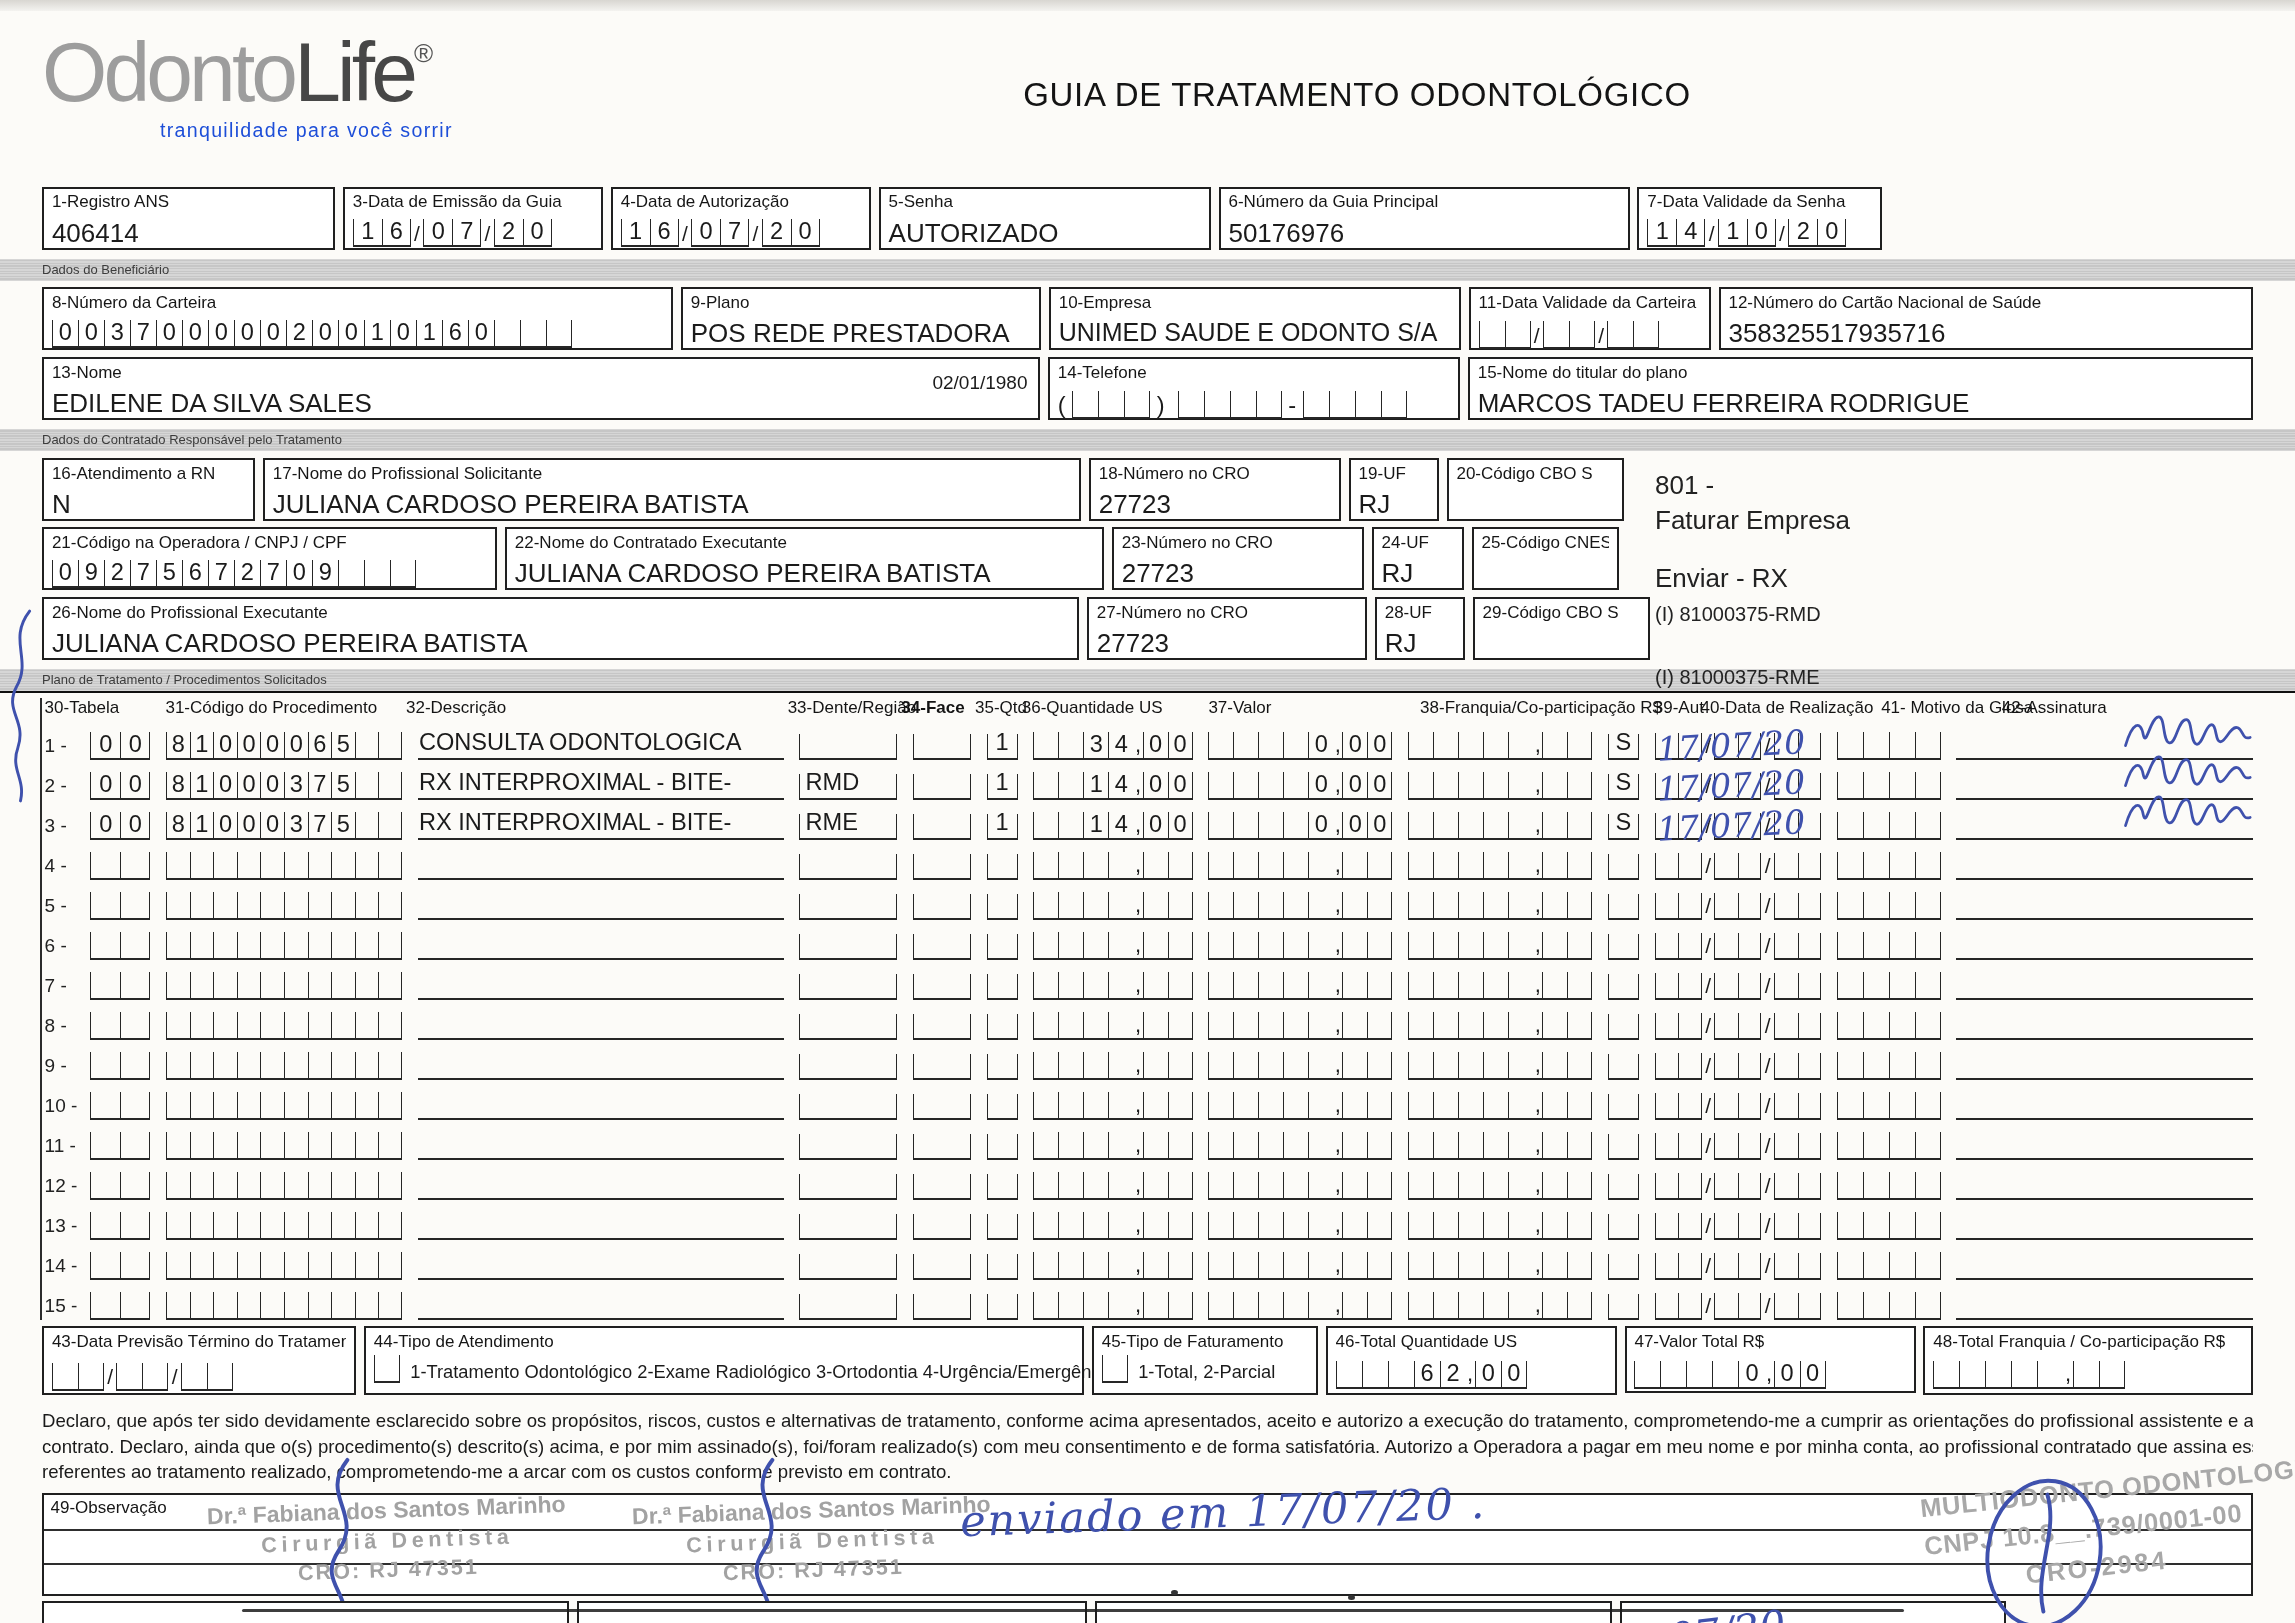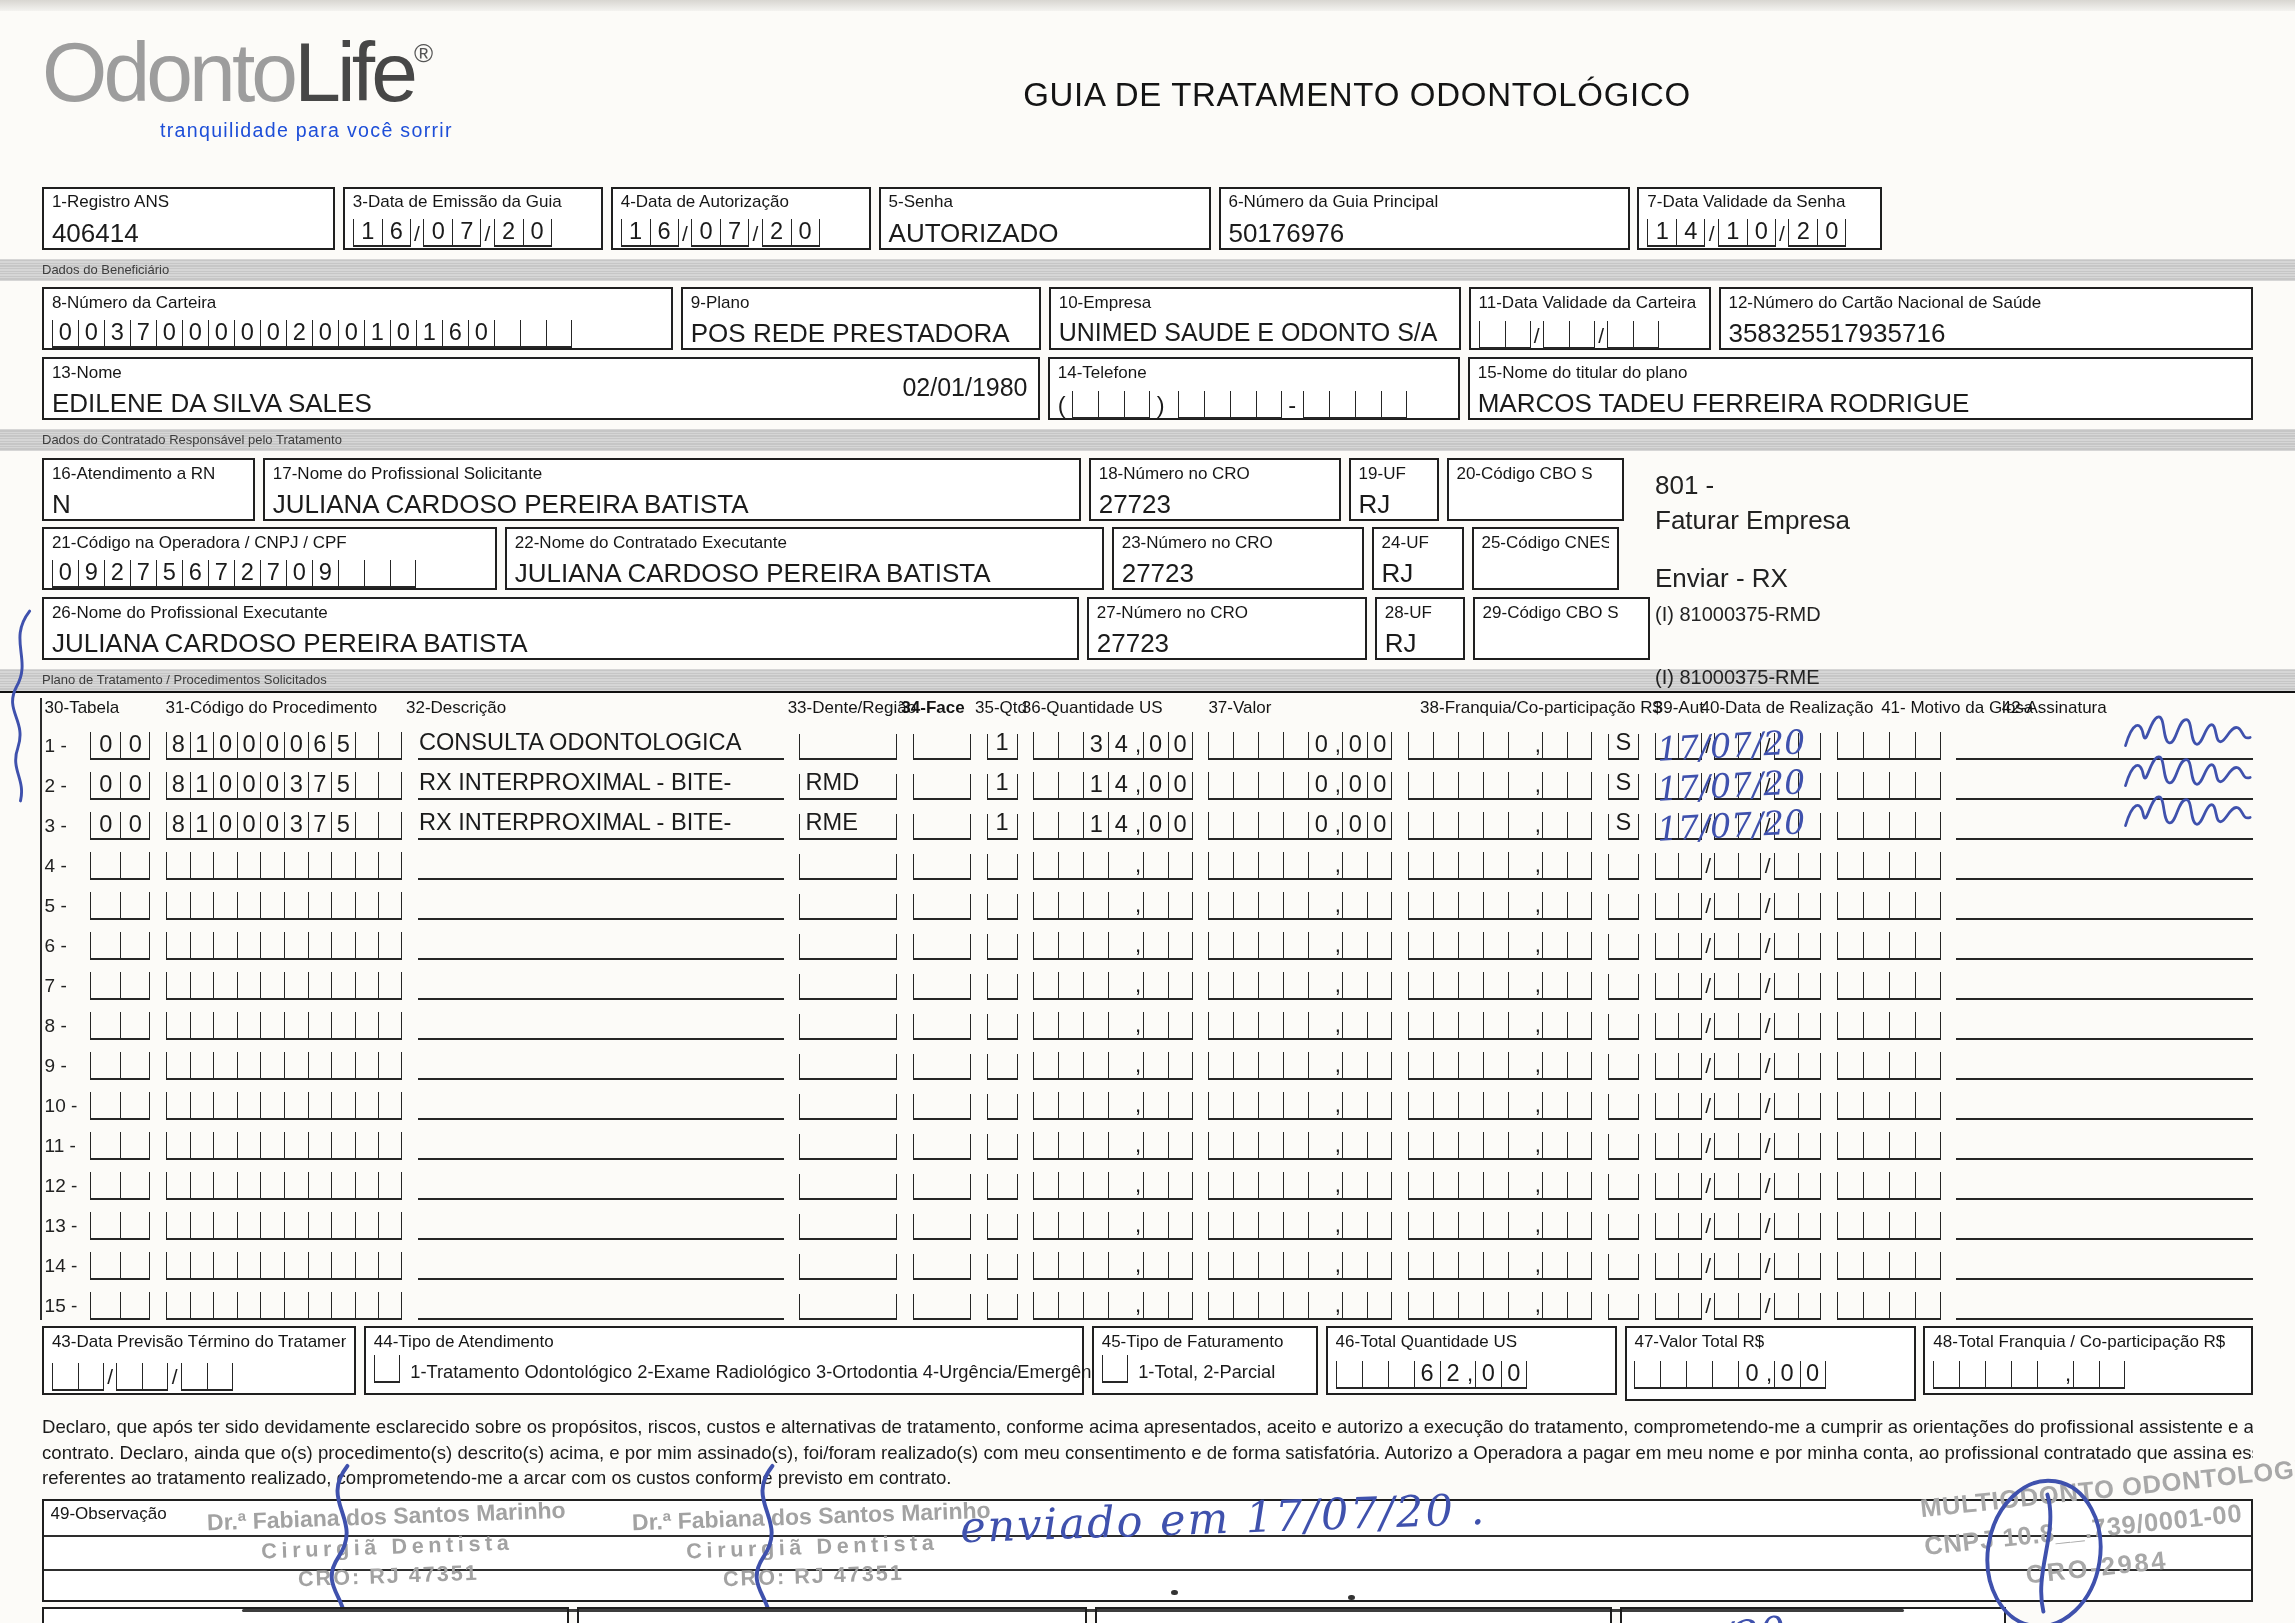--- a/index.html
+++ b/index.html
@@ -22,21 +22,21 @@
   .barcode{position:absolute;right:6.5px;top:0;width:301px;height:105px;
     background:repeating-linear-gradient(90deg,#161616 0 3.9px,#fff 3.9px 6.5px,#161616 6.5px 8.5px,#fff 8.5px 15px,#161616 15px 21.6px,#fff 21.6px 24px,#161616 24px 26px,#fff 26px 33px,#161616 33px 35px,#fff 35px 41px);}
   .bc-num{position:absolute;right:79px;top:110px;font-size:30px;letter-spacing:2px;color:#222;}
   .bc-inter{position:absolute;right:62px;top:143px;font-size:26px;letter-spacing:2.6px;color:#333;}
   
   .frow{display:flex;gap:7.9px;margin:6.5px 42px 0;}
   .fbox{border:2px solid #1f1f1f;background:#fff;position:relative;padding:3.9px 7.9px 5.2px;box-sizing:border-box;height:63px;}
   .flabel{display:block;font-size:17px;color:#161616;white-space:nowrap;overflow:hidden;}
   .fvalue{display:block;font-size:26px;margin-top:5.2px;white-space:nowrap;}
   .fvalue.sm{font-size:25px;}
-  .bdate{position:absolute;right:10.5px;bottom:16px;font-size:25px;}
+  .bdate{position:absolute;right:10.5px;bottom:24px;font-size:19px;}
   
   .secbar{margin:9.2px 0 0;padding:3.3px 42px 3.9px;font-size:13px;color:#3c3c3c;
      background:repeating-linear-gradient(0deg,#d6d6d6 0 1.3px,#c6c6c6 1.3px 2.6px);}
   .secbar.heavy{border-bottom:2.6px solid #101010;}
   
   .comb,.comb-date{display:inline-flex;align-items:flex-end;}
   .comb{border-bottom:2.6px solid #262626;}
   .ccell{width:26px;height:26px;border-left:1.3px solid #262626;display:inline-flex;align-items:flex-end;
          justify-content:center;font-size:23.6px;line-height:1;padding-bottom:1.3px;box-sizing:border-box;}
   .comb .ccell:last-child,.dgroup .ccell:last-child{border-right:1.3px solid #262626;}
@@ -1610,21 +1610,21 @@
       <span class="comb" style="margin-top:9.2px">
           <span class="ccell"></span>
           <span class="ccell"></span>
           <span class="ccell"></span>
           <span class="ccell">6</span>
           <span class="ccell">2</span>
           <span class="comma">,</span>
           <span class="ccell">0</span>
           <span class="ccell">0</span>
         </span></div>
-    <div class="fbox" style="width:291px;height:75px">
+    <div class="fbox" style="width:291px;height:67px">
       <span class="flabel">47-Valor Total R$</span>
       <span class="comb" style="margin-top:9.2px">
           <span class="ccell"></span>
           <span class="ccell"></span>
           <span class="ccell"></span>
           <span class="ccell"></span>
           <span class="ccell">0</span>
           <span class="comma">,</span>
           <span class="ccell">0</span>
           <span class="ccell">0</span>

